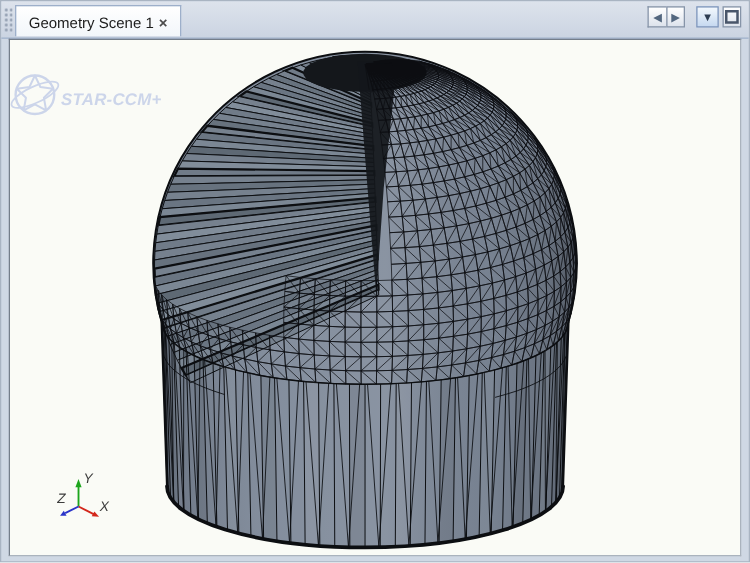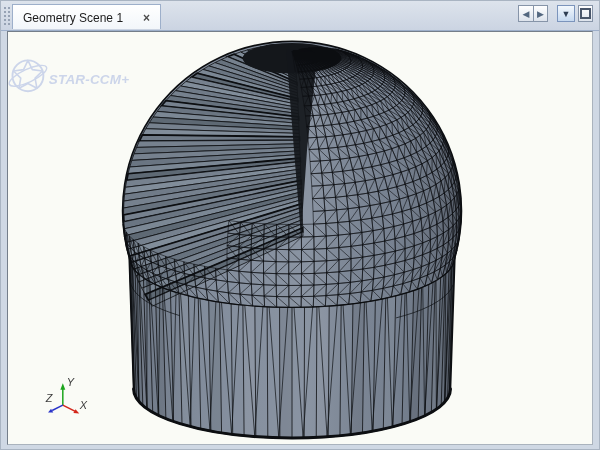--- a/index.html
+++ b/index.html
@@ -18,21 +18,21 @@
   }
   .grip{
     width:7px;height:20px;margin:5px 2px 0 2px;cursor:move;
     background-image:radial-gradient(circle,#96a2b4 1px,rgba(0,0,0,0) 1.3px);
     background-size:4px 4px;background-position:0 0;
   }
   .tab{
     margin-top:3px;height:22px;padding:2px 9px 0 10px;
     background:linear-gradient(#ffffff,#f2f6fa);
     border:1px solid #9dafca;border-bottom:none;
-    display:flex;align-items:center;gap:19px;
+    display:flex;align-items:center;gap:3px;
     font-size:12px;color:#1c1c1c;cursor:default;
   }
   .tab .close{
     font-size:12px;font-weight:bold;color:#4c4c4c;line-height:10px;
     cursor:pointer;padding:0 1px;
   }
   .tb-spacer{flex:1;}
   .tb-buttons{display:flex;align-items:center;margin:4px 6px 0 0;gap:0;}
   .tb-btn{
     width:15px;height:17px;border:1px solid #8694a8;

